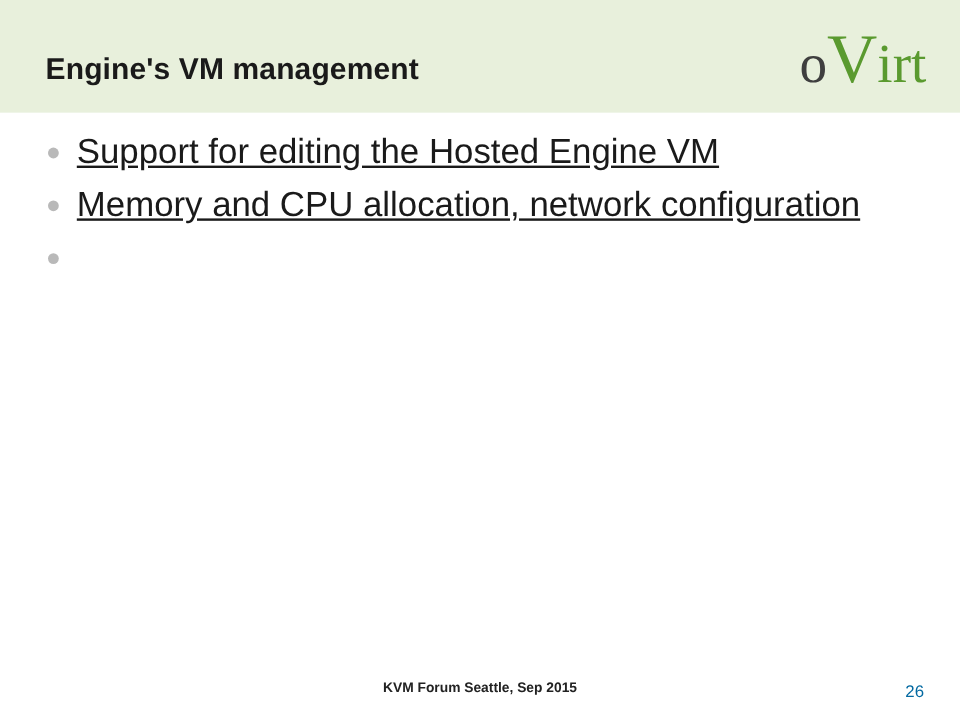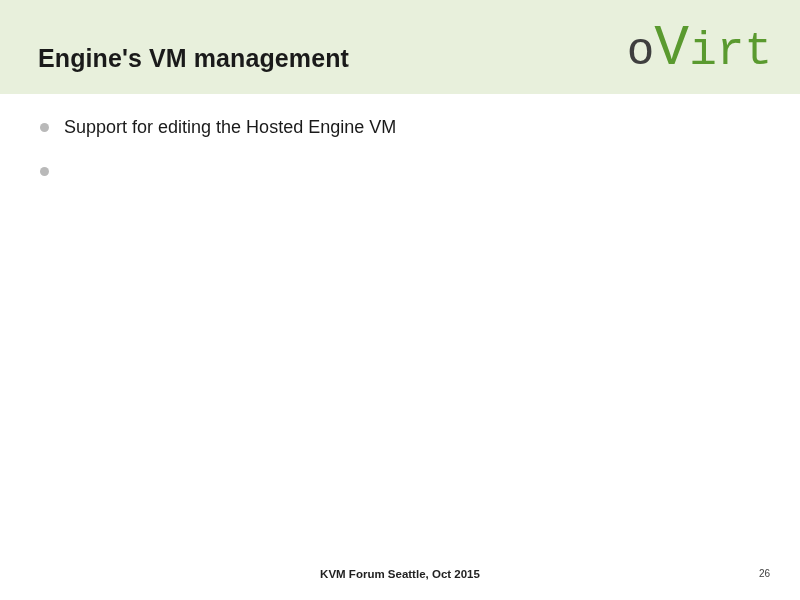--- a/index.html
+++ b/index.html
@@ -45,21 +45,21 @@
     color: #1a1a1a;
     letter-spacing: 0.1px;
     white-space: nowrap;
   }
   .logo {
     position: absolute;
     right: 28px;
     top: 24px;
     font-size: 46px;
     line-height: 50px;
-    font-family: Liberation Mono, monospace;
+    font-family: Liberation Serif, serif;
     white-space: nowrap;
   }
   .logo .logo-o {
     color: #3f3f3f;
     font-weight: normal;
   }
   .logo .logo-v {
     color: #5a9a2f;
     font-weight: normal;
     font-size: 58px;
@@ -82,44 +82,45 @@
   .bullet .dot {
     flex: 0 0 auto;
     width: 9px;
     height: 9px;
     border-radius: 50%;
     background: #b9b9b9;
     margin-top: 11px;
     margin-right: 15px;
   }
   .bullet .btext {
-    font-size: 18px;
+    font-size: 29px;
     line-height: 30px;
     color: #1a1a1a;
     max-width: 660px;
+    text-decoration: underline;
   }
   .spacer {
     height: 58px;
   }
   .footer-text {
     position: absolute;
     left: 0;
     top: 568px;
     width: 800px;
     text-align: center;
     font-size: 11.5px;
     font-weight: bold;
     color: #222222;
   }
   .page-number {
     position: absolute;
     right: 30px;
     top: 568px;
-    font-size: 10px;
-    color: #404040;
+    font-size: 14px;
+    color: #0369a1;
   }
 </style>
 </head>
 <body>
 
 <div class="slide">
 
   <div class="header-band"></div>
   <div class="header-rule"></div>
 
@@ -129,27 +130,31 @@
     <span class="logo-o">o</span><span class="logo-v">V</span><span class="logo-irt">irt</span>
   </div>
 
   <div class="bullets">
 
     <div class="bullet">
       <span class="dot"></span>
       <span class="btext">Support for editing the Hosted Engine VM</span>
     </div>
 
+    <div class="bullet">
+      <span class="dot"></span>
+      <span class="btext">Memory and CPU allocation, network configuration</span>
+    </div>
 
     <div class="bullet">
       <span class="dot"></span>
     </div>
 
     <div class="spacer"></div>
 
 
 
   </div>
 
-  <div class="footer-text">KVM Forum Seattle, Oct  2015</div>
+  <div class="footer-text">KVM Forum Seattle, Sep  2015</div>
   <div class="page-number">26</div>
 
 </div>
 
 </body></html>

